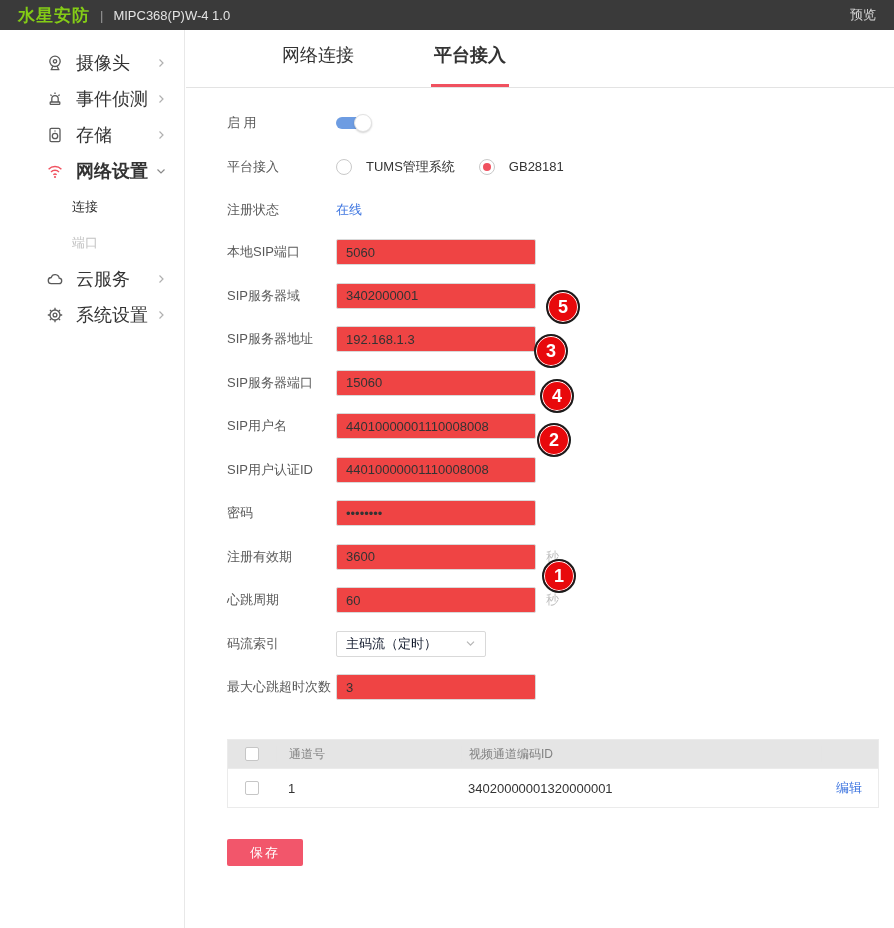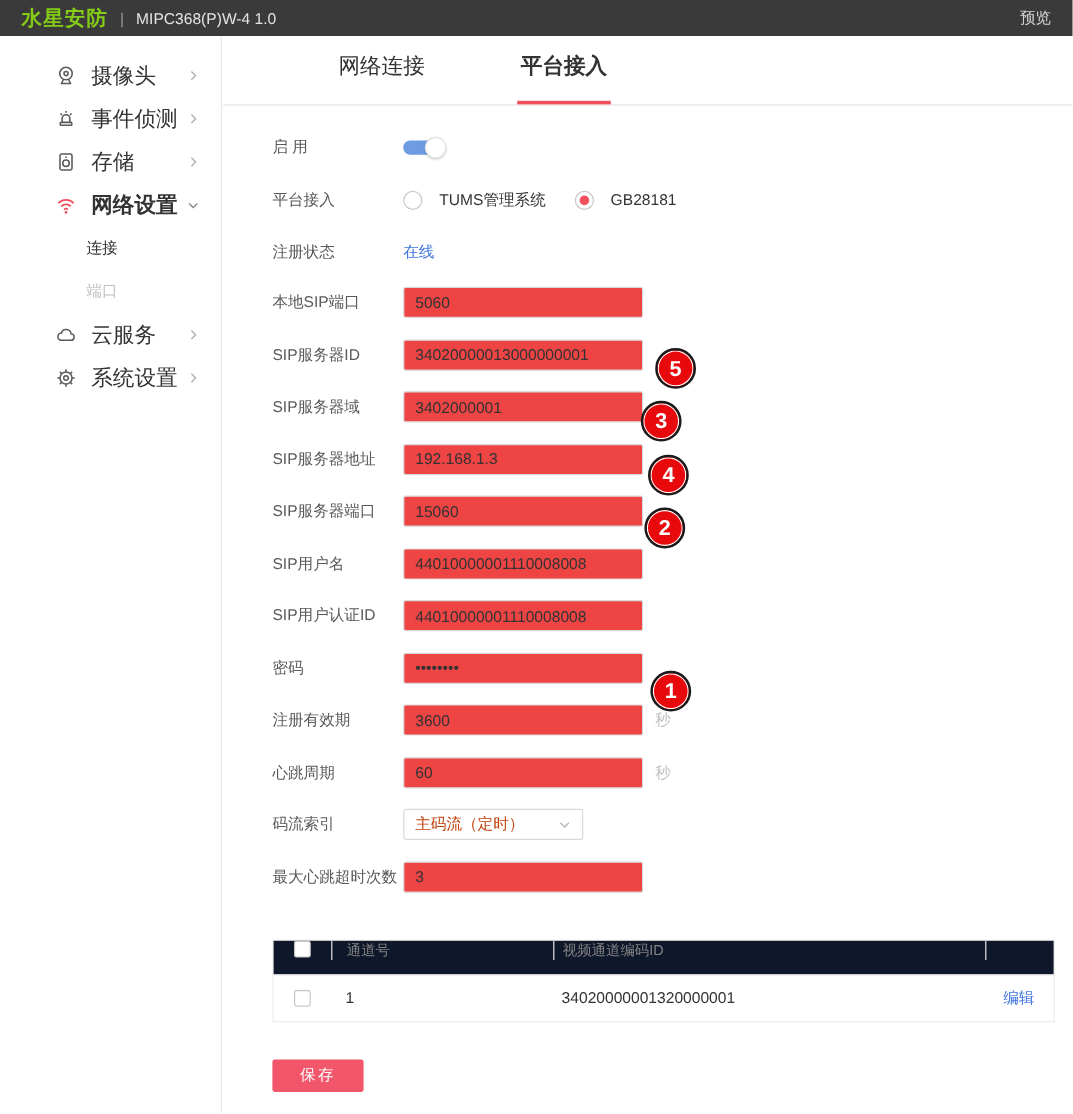--- a/index.html
+++ b/index.html
@@ -57,26 +57,26 @@
   .radio-circle { width:16px; height:16px; border-radius:50%; border:1px solid #c9c9c9; background:#fff;
                   display:flex; align-items:center; justify-content:center; flex:none; }
   .radio-circle.checked .radio-dot { width:8px; height:8px; border-radius:50%; background:#f0515f; }
   .radio-label { font-size:13px; color:#333; margin:0 0 0 14px; }
 
   .status-value { font-size:13px; color:#3f76e0; cursor:pointer; }
 
   
   .select-box { width:150px; height:26px; border:1px solid #d9d9d9; border-radius:2px; background:#fff;
                 display:flex; align-items:center; padding:0 9px; cursor:pointer; }
-  .select-value { flex:1; font-size:13px; color:#c2410c; }
+  .select-value { flex:1; font-size:13px; color:#0f172a; }
   .select-caret { width:11px; height:11px; flex:none; }
 
   
   .channel-table { width:652px; margin:39px 0 0 41px; border:1px solid #ebebeb; font-size:12px; }
-  .t-header { display:flex; height:28px; background:#0f172a; color:#828282; }
+  .t-header { display:flex; height:28px; background:#e5e5e5; align-items:center; color:#828282; }
   .t-row { display:flex; height:39px; align-items:center; border-top:1px solid #ebebeb; color:#333; font-size:13px; }
   .col-check { width:48px; display:flex; justify-content:center; flex:none; }
   .col-channel { width:185px; padding-left:12px; flex:none; }
   .col-encode { flex:1; padding-left:7px; }
   .col-action { width:57px; text-align:right; padding-right:16px; flex:none; }
   .t-header .col-channel, .t-header .col-encode { border-left:1px solid #e4e4e4; height:16px; line-height:16px; }
   .t-header .col-action { border-left:1px solid #e4e4e4; height:16px; }
   .checkbox { width:14px; height:14px; border:1px solid #c6c6c6; border-radius:2px; background:#fff; cursor:pointer; }
   .edit-link { color:#3f76e0; cursor:pointer; }
 
@@ -242,24 +242,20 @@
       <div class="form-row row-status">
         <span class="form-label">注册状态</span>
         <span class="status-value">在线</span>
       </div>
 
       <div class="form-row">
         <span class="form-label">本地SIP端口</span>
         <input class="text-input" type="text" value="5060" style="">
       </div>
 
-      <div class="form-row">
-        <span class="form-label">SIP服务器ID</span>
-        <input class="text-input" type="text" value="34020000013000000001" style="">
-      </div>
 
       <div class="form-row">
         <span class="form-label">SIP服务器域</span>
         <input class="text-input" type="text" value="3402000001" style="">
       </div>
 
       <div class="form-row">
         <span class="form-label">SIP服务器地址</span>
         <input class="text-input" type="text" value="192.168.1.3" style="">
       </div>

